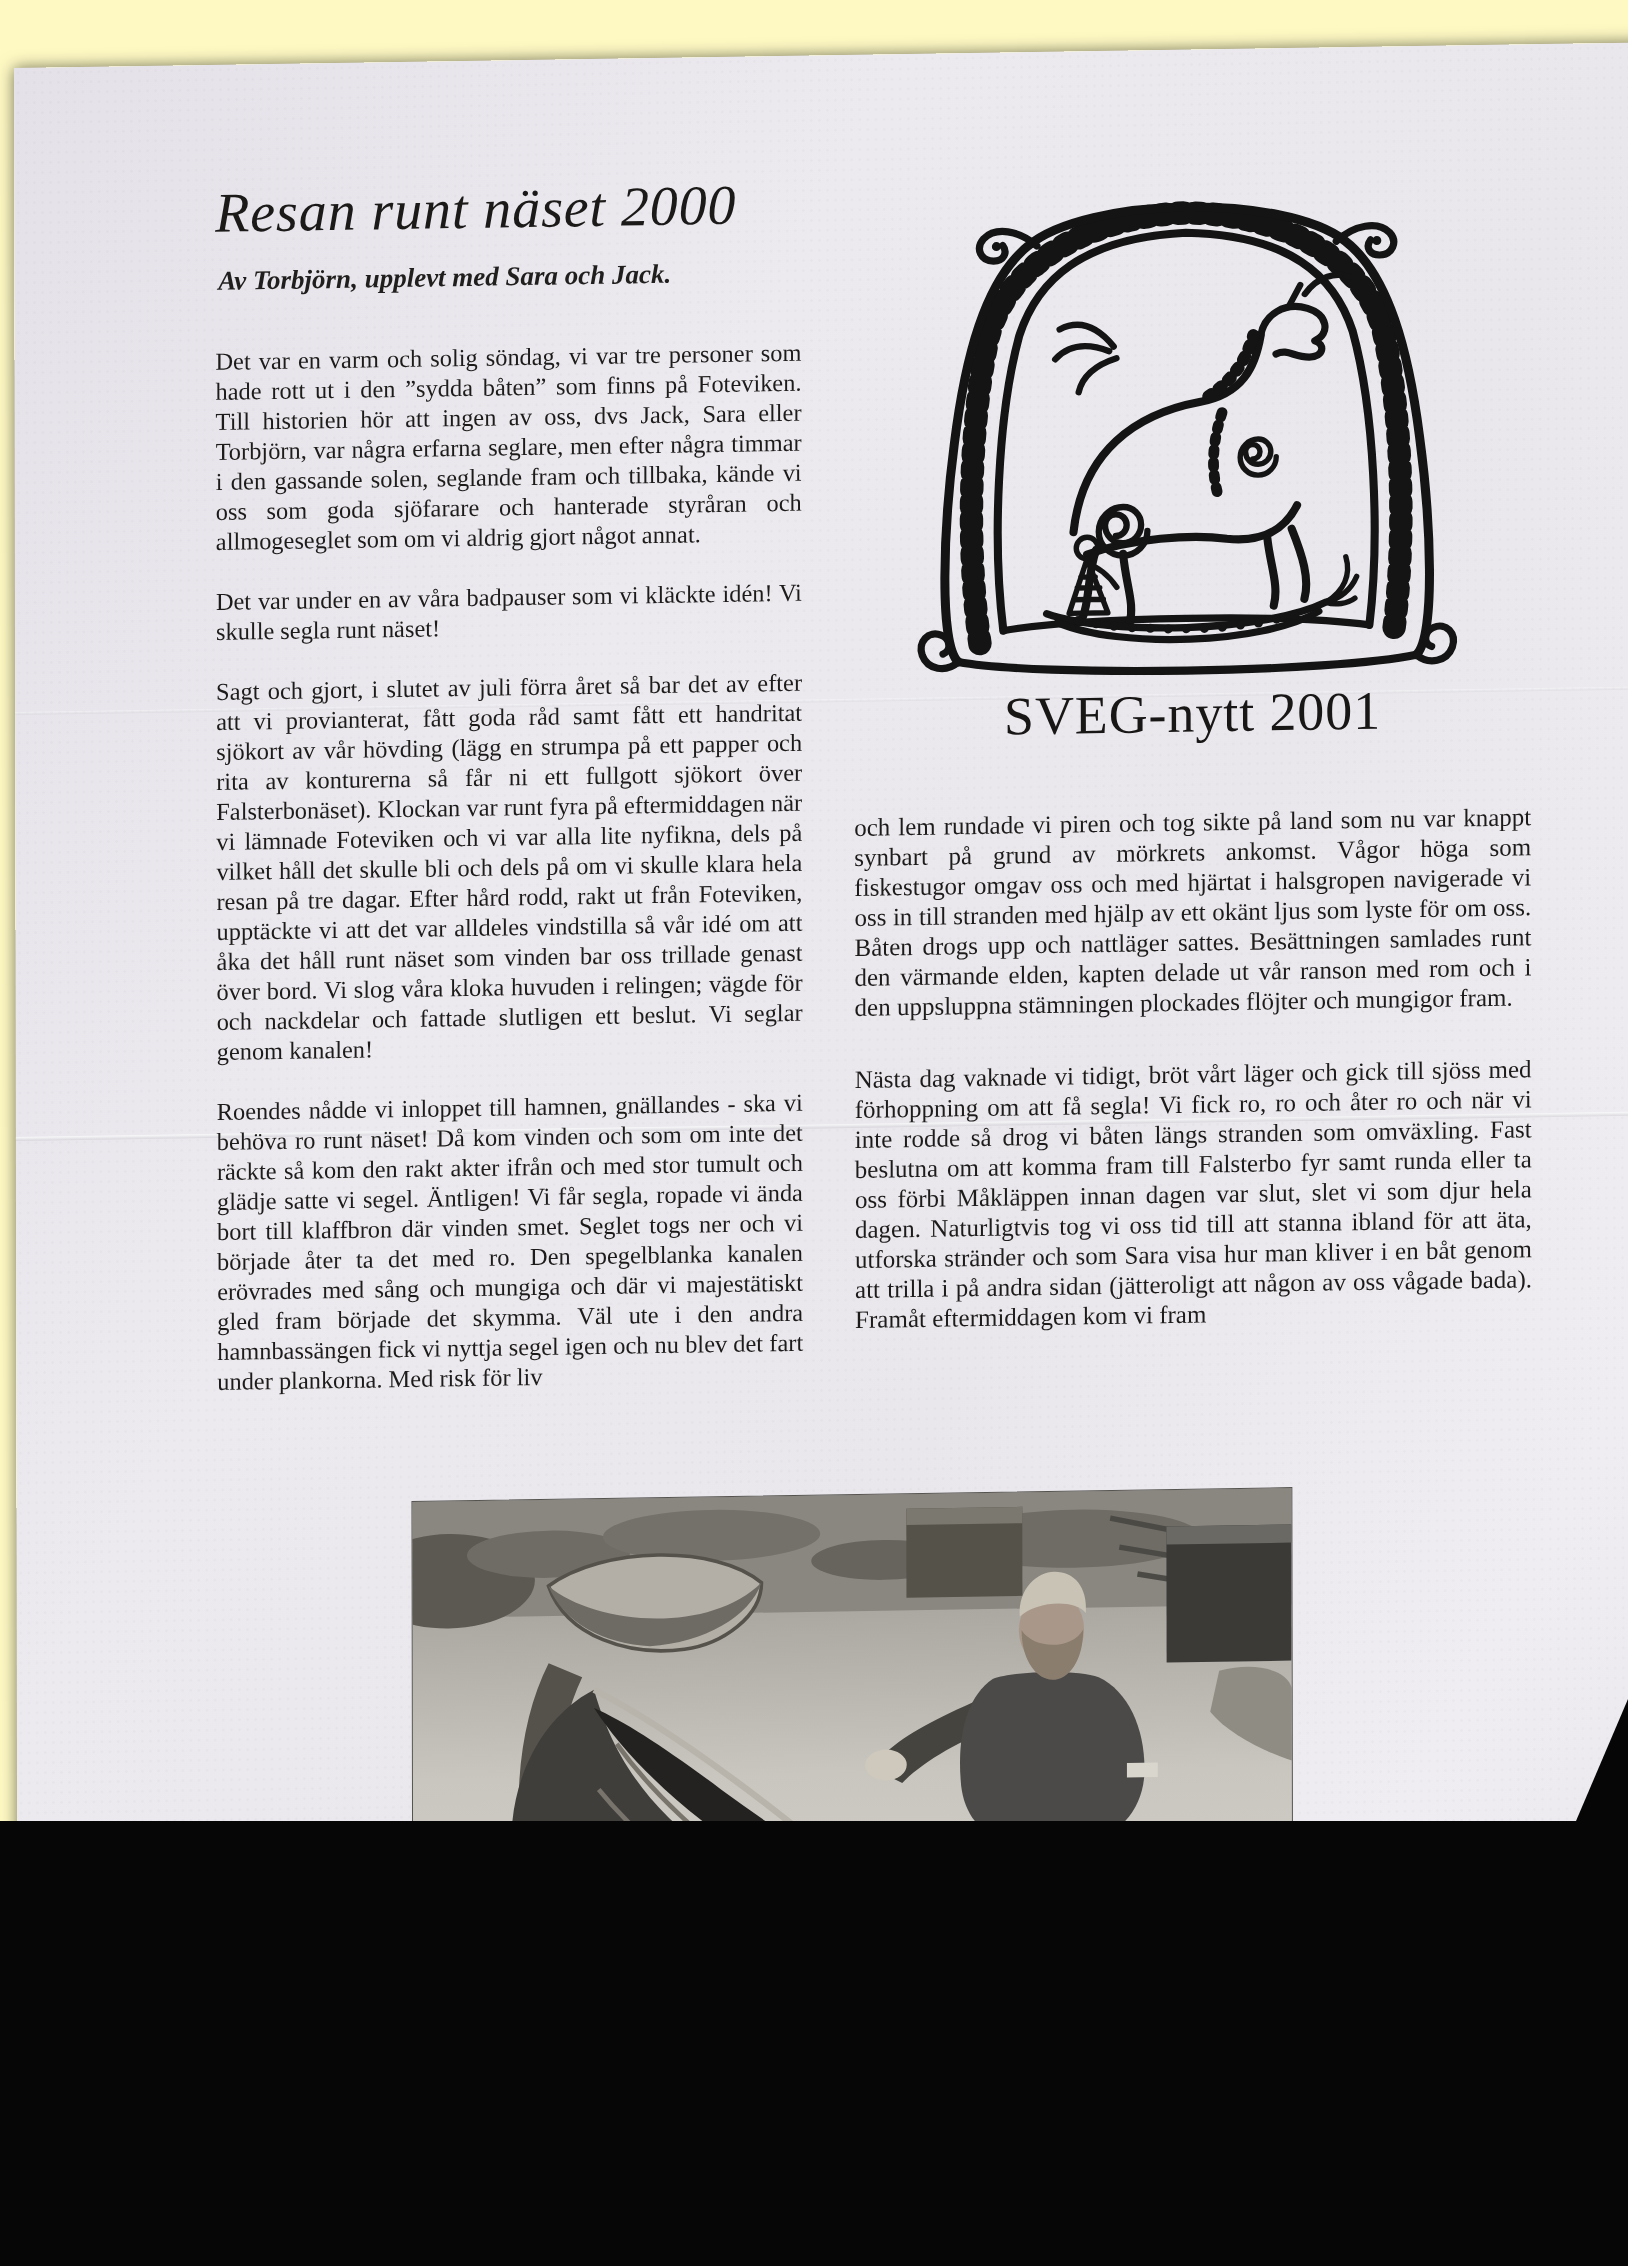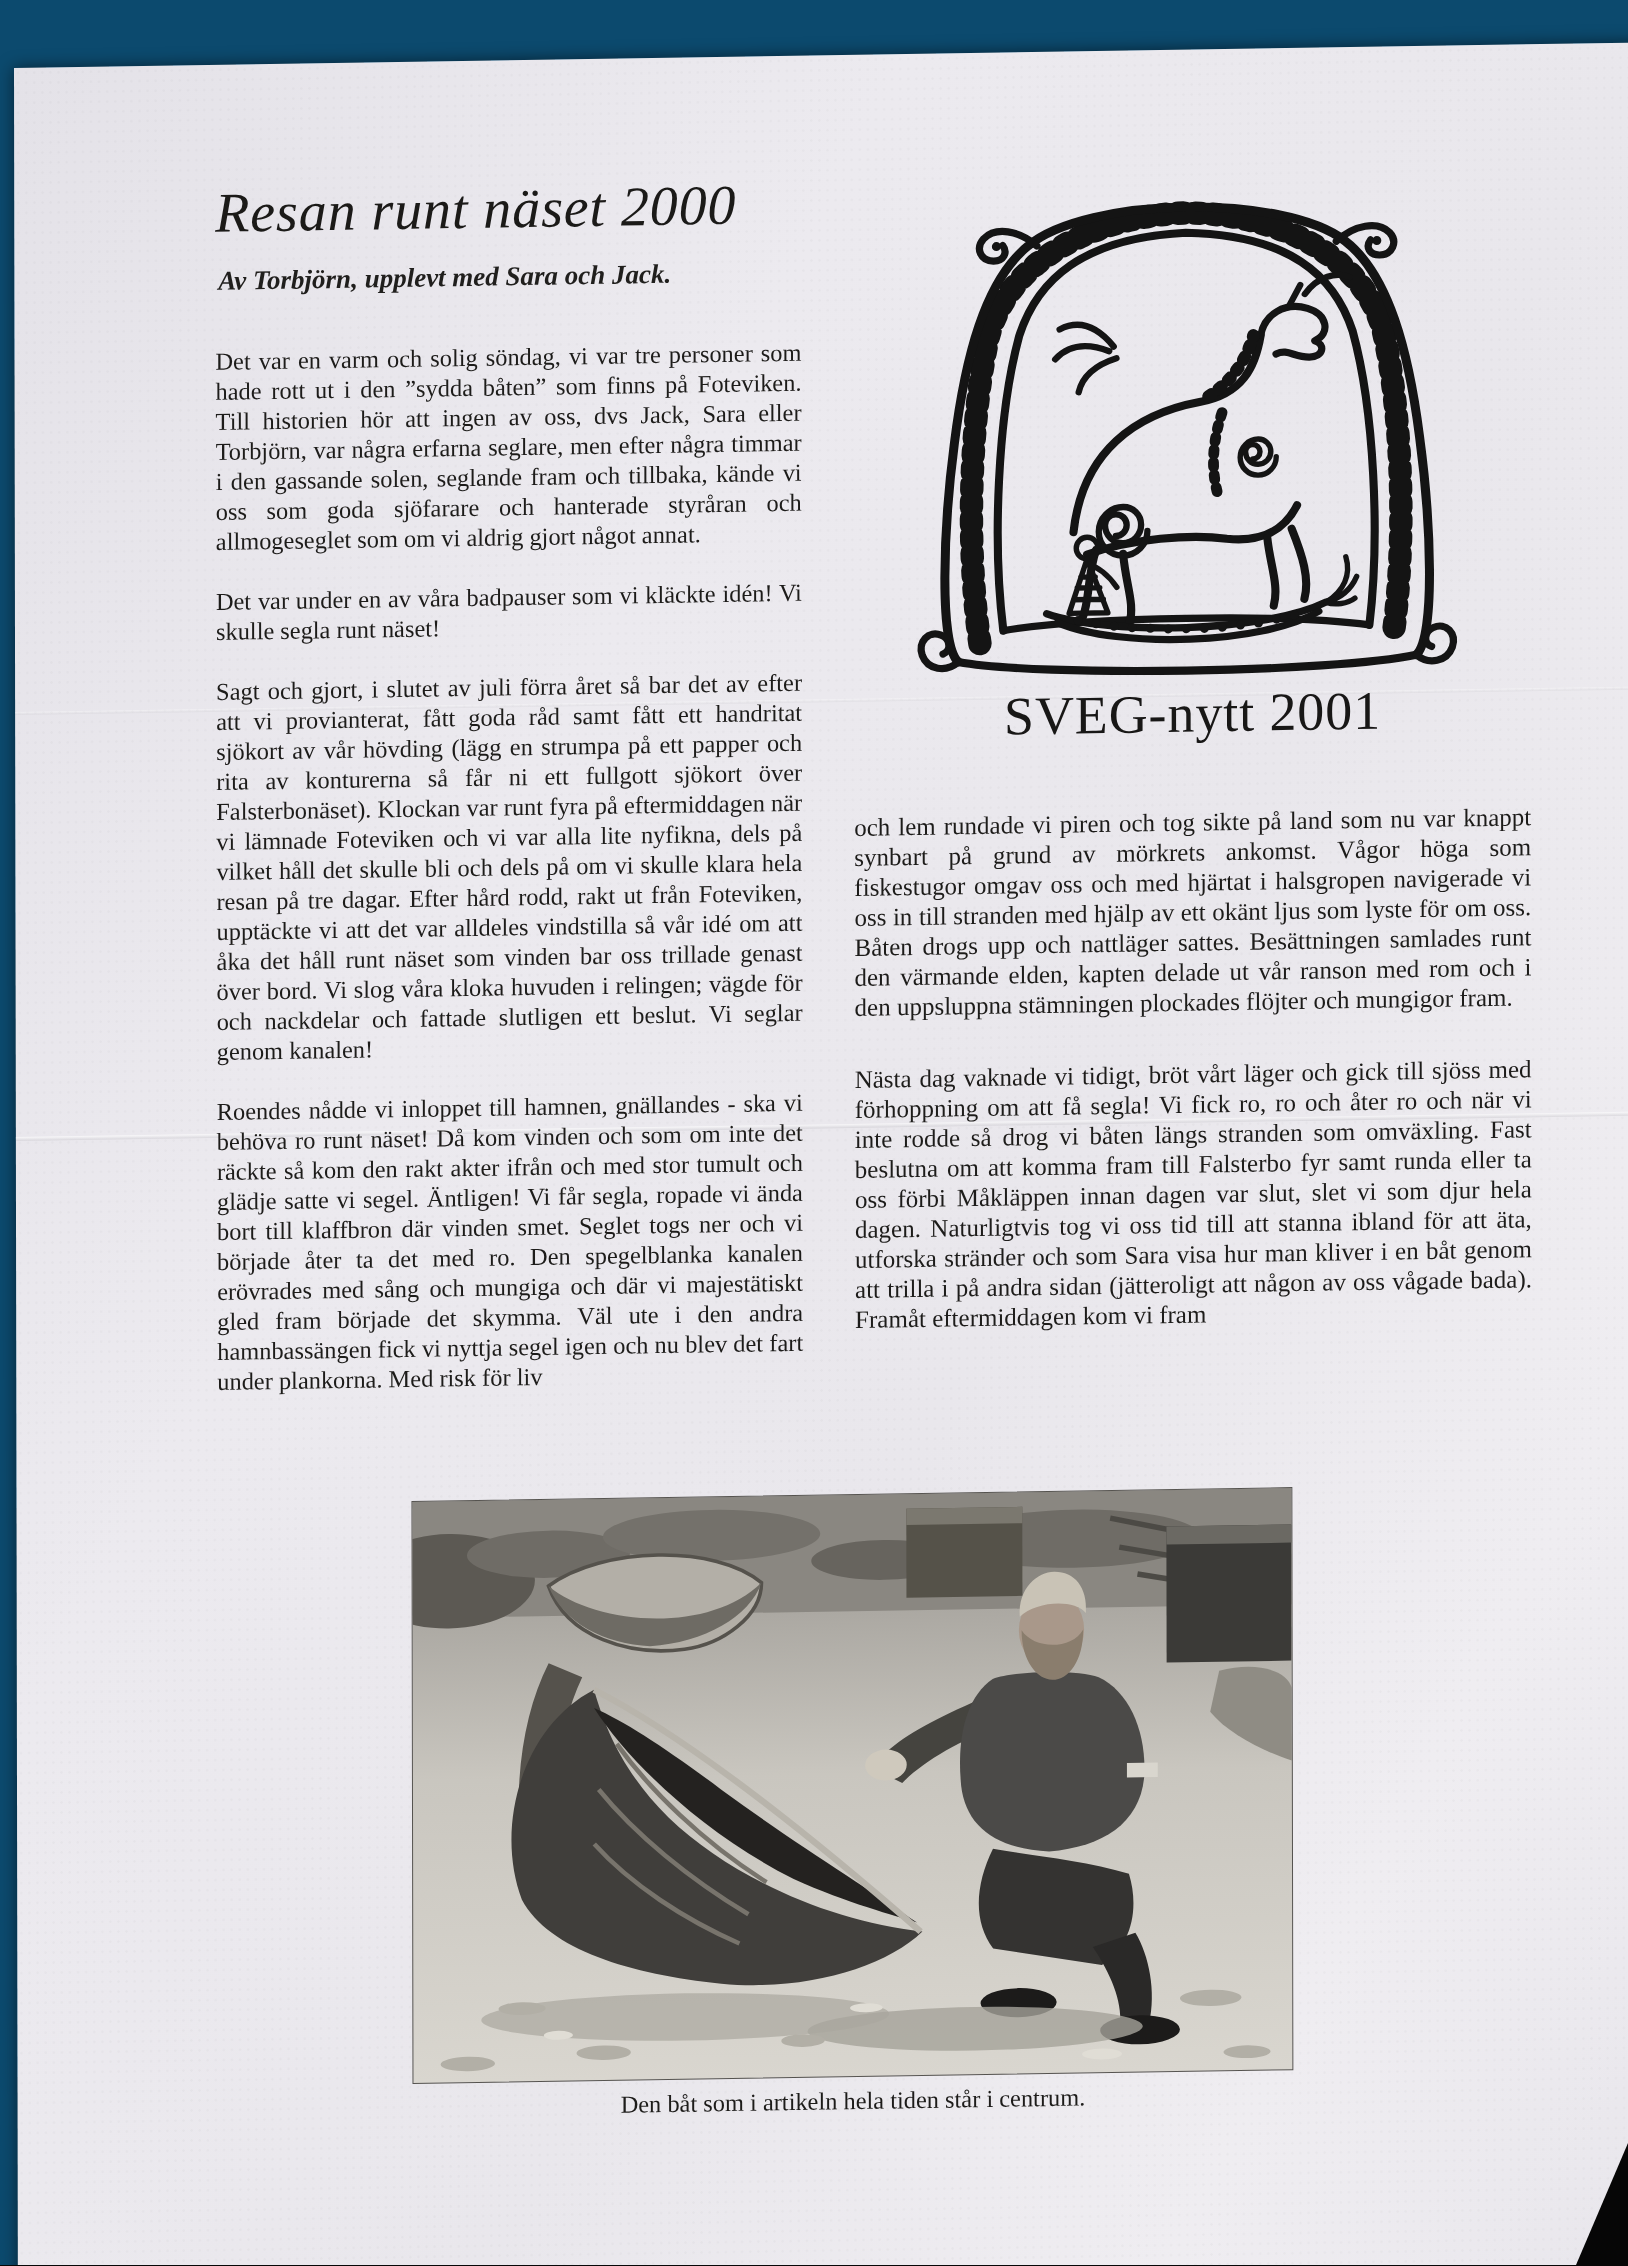--- a/index.html
+++ b/index.html
@@ -1,16 +1,16 @@
 <!DOCTYPE html>
 <html style="font-size:14.5px"><head>
 <meta charset="utf-8">
 <style>
   html,body{margin:0;padding:0;background:#060606;}
-  .stage{position:relative;width:1628px;height:2265px;background:#0c4a6e;overflow:hidden;
+  .stage{position:relative;width:1628px;height:1821px;background:#fef9c3;overflow:hidden;
          font-family:"Liberation Serif","DejaVu Serif",serif;}
   .paper{position:absolute;left:13.6px;top:68px;width:1719px;height:2388px;
          background:
            radial-gradient(rgba(0,0,0,0.025) 0.9px, transparent 1.3px),
            linear-gradient(118deg,#e4e2e8 0%,#eceaef 30%,#e9e7ec 55%,#efedf1 78%,#e6e4ea 100%);
          background-size:8.1px 10px,100% 100%;
          transform:rotate(-0.9deg) skewX(-0.8deg);transform-origin:0 0;
          box-shadow:0 0 16.3px rgba(0,0,0,0.55);}
   .crease{position:absolute;left:0;top:1069px;width:100%;height:3.6px;
           background:linear-gradient(to bottom,rgba(255,255,255,0.65),rgba(60,60,70,0.10));}

